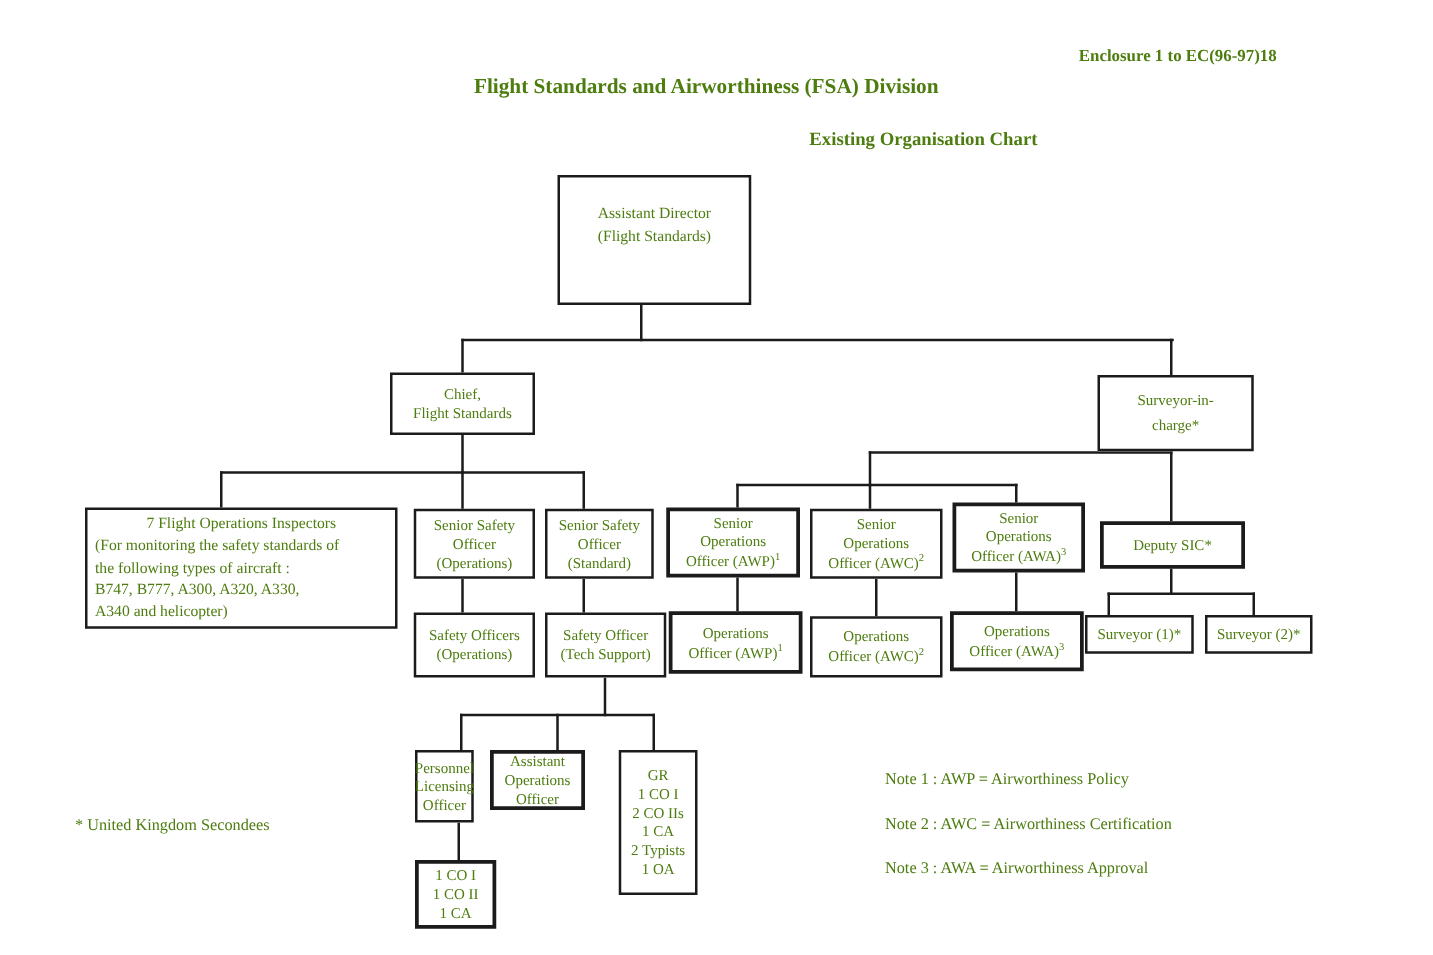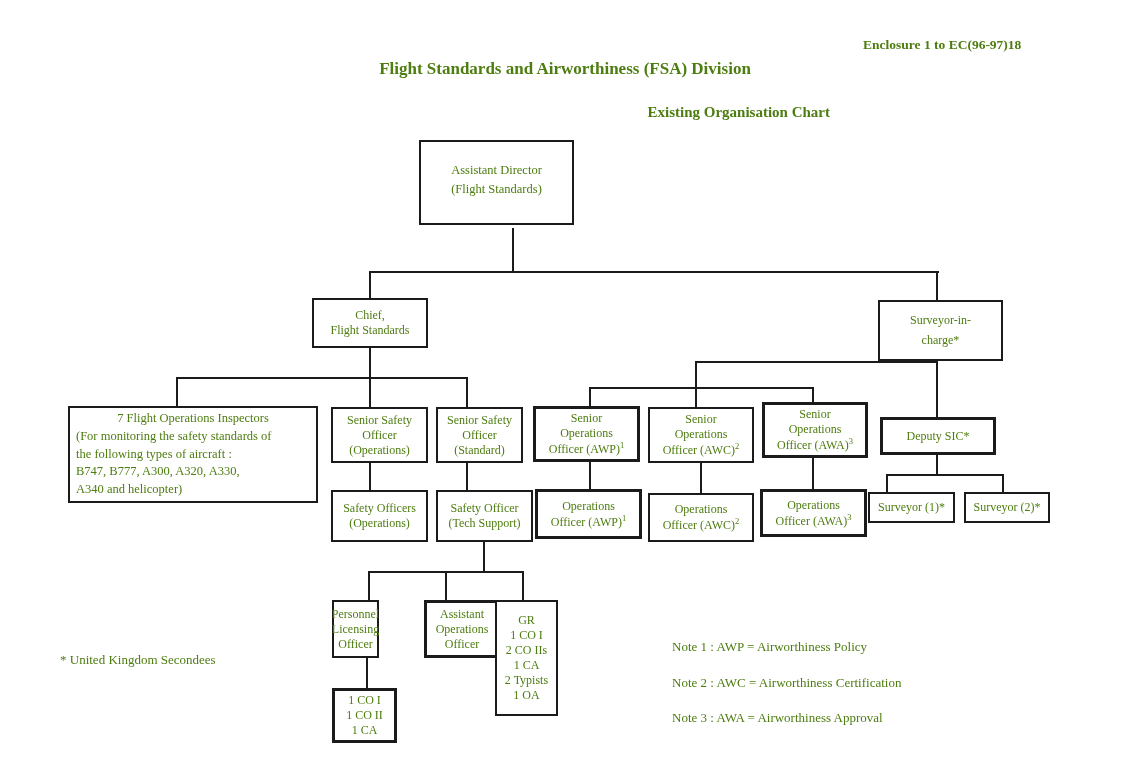--- a/index.html
+++ b/index.html
@@ -21,22 +21,22 @@
   }
   .subtitle{
     position:absolute;left:300px;top:104px;width:530px;
     font-size:15px;font-weight:bold;text-align:right;white-space:nowrap;
   }
   .footnote{
     position:absolute;left:60px;top:652px;
     font-size:13px;white-space:nowrap;
   }
   .note{
-    position:absolute;left:672px;
-    font-size:13px;white-space:nowrap;margin-top:24px;
+    position:absolute;left:708px;
+    font-size:13px;white-space:nowrap;
   }
   .box{
     position:absolute;box-sizing:border-box;
     border:2px solid #1b1b1b;background:#fff;
     display:flex;flex-direction:column;align-items:center;justify-content:center;
     text-align:center;font-size:12px;line-height:1.25;padding:2px 1px;
   }
   .box.thick{border-width:3px;}
   .box span{display:block;}
   .box .supline{display:block;white-space:nowrap;}
@@ -82,21 +82,21 @@
   <div class="ln" style="left:886px;top:474px;width:118px;height:2px"></div>
   <div class="ln" style="left:886px;top:474px;width:2px;height:20px"></div>
   <div class="ln" style="left:1002px;top:474px;width:2px;height:20px"></div>
   <div class="ln" style="left:483px;top:542px;width:2px;height:31px"></div>
   <div class="ln" style="left:368px;top:571px;width:156px;height:2px"></div>
   <div class="ln" style="left:368px;top:571px;width:2px;height:31px"></div>
   <div class="ln" style="left:445px;top:571px;width:2px;height:31px"></div>
   <div class="ln" style="left:522px;top:571px;width:2px;height:31px"></div>
   <div class="ln" style="left:366px;top:658px;width:2px;height:32px"></div>
 
-  <div class="box" id="box-assistant-director" style="left:419px;top:140px;width:155px;height:85px">
+  <div class="box" id="box-assistant-director" style="left:446px;top:140px;width:155px;height:104px">
     <span>Assistant Director</span>
     <span>(Flight Standards)</span>
   </div>
 
   <div class="box" style="left:312px;top:298px;width:116px;height:50px">
     <span>Chief,</span>
     <span>Flight Standards</span>
   </div>
 
   <div class="box" id="box-sic" style="left:878px;top:300px;width:125px;height:61px">
@@ -178,21 +178,21 @@
   <div class="box" style="left:964px;top:492px;width:86px;height:31px">
     <span>Surveyor (2)*</span>
   </div>
 
   <div class="box" style="left:332px;top:600px;width:47px;height:58px">
     <span>Personnel</span>
     <span>Licensing</span>
     <span>Officer</span>
   </div>
 
-  <div class="box thick" style="left:424px;top:600px;width:76px;height:58px">
+  <div class="box thick" style="left:392px;top:600px;width:76px;height:48px">
     <span>Assistant</span>
     <span>Operations</span>
     <span>Officer</span>
   </div>
 
   <div class="box" style="left:495px;top:600px;width:63px;height:116px">
     <span>GR</span>
     <span>1 CO I</span>
     <span>2 CO IIs</span>
     <span>1 CA</span>

